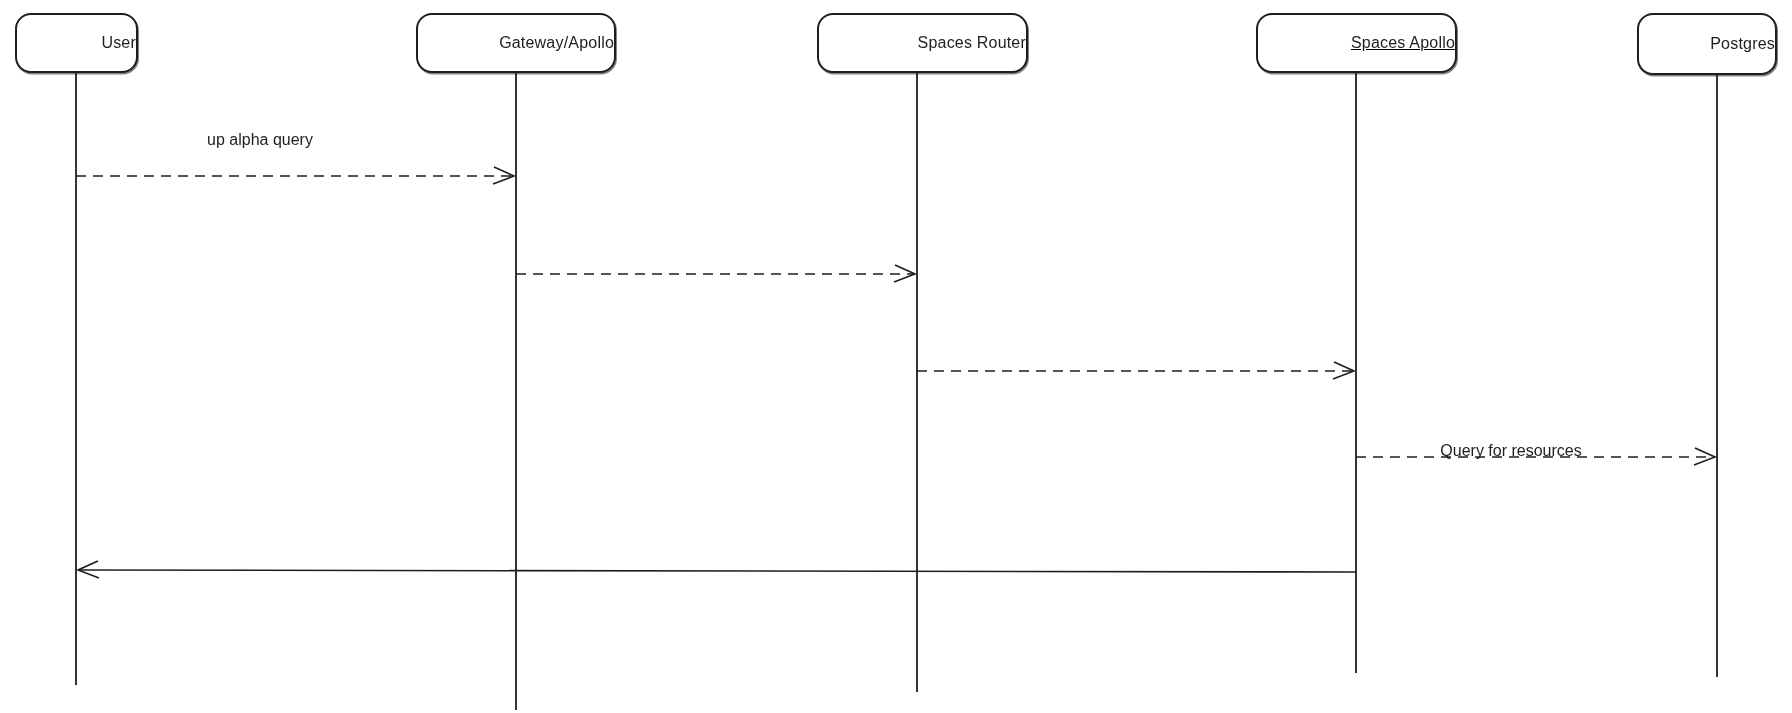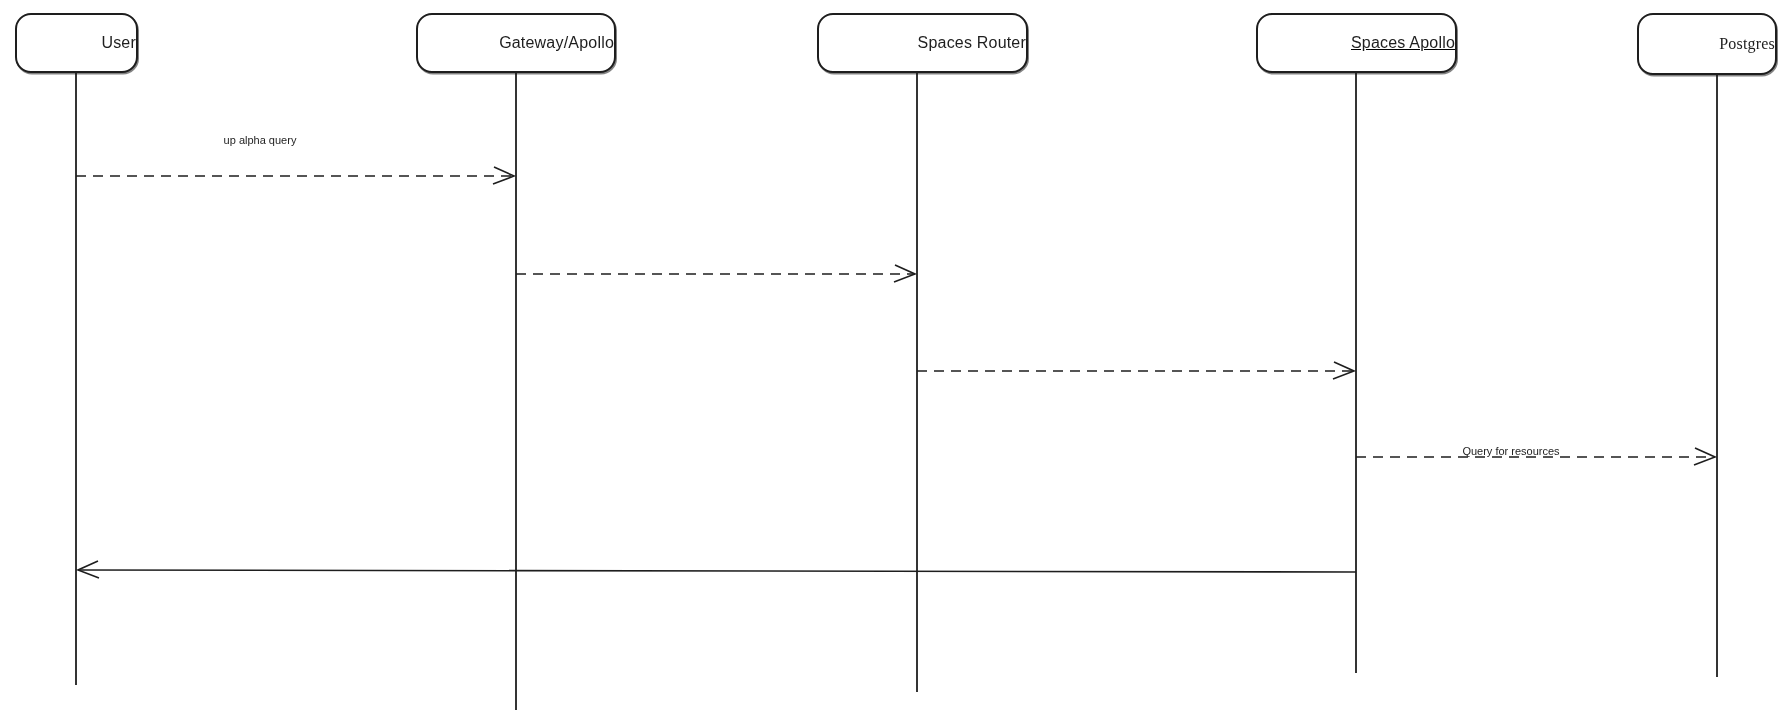--- a/index.html
+++ b/index.html
@@ -30,21 +30,21 @@
   .actor-label {
     color: #1e1e1e;
     font-size: 16px;
     letter-spacing: 0.2px;
     white-space: nowrap;
   }
   .message-label {
     position: absolute;
     transform: translate(-50%, -50%);
     color: #1e1e1e;
-    font-size: 11px;
+    font-size: 16px;
     white-space: nowrap;
   }
   line, polyline { stroke: #1e1e1e; fill: none; }
 </style>
 </head>
 <body>
 
 <div id="canvas">
   <svg id="wires" xmlns="http://www.w3.org/2000/svg" viewBox="0 0 1792 713">
       <line x1="76" y1="71" x2="76" y2="685" stroke-width="1.8"></line>
@@ -71,17 +71,17 @@
       </div>
       <div class="actor-box" style="left: 416px; top: 13px; width: 200px; height: 60px;">
         <span class="actor-label">Gateway/Apollo</span>
       </div>
       <div class="actor-box" style="left: 797px; top: 13px; width: 211px; height: 60px; margin-left: 20px;">
         <span class="actor-label">Spaces Router</span>
       </div>
       <div class="actor-box" style="left: 1256px; top: 13px; width: 201px; height: 60px; text-decoration: underline;">
         <span class="actor-label">Spaces Apollo</span>
       </div>
-      <div class="actor-box" style="left: 1637px; top: 13px; width: 140px; height: 62px; font-family: Liberation Serif, serif;">
+      <div class="actor-box" style="left: 1637px; top: 13px; width: 140px; height: 62px;">
         <span class="actor-label">Postgres</span>
       </div>
     </div>
 </div>
 
 </body></html>

